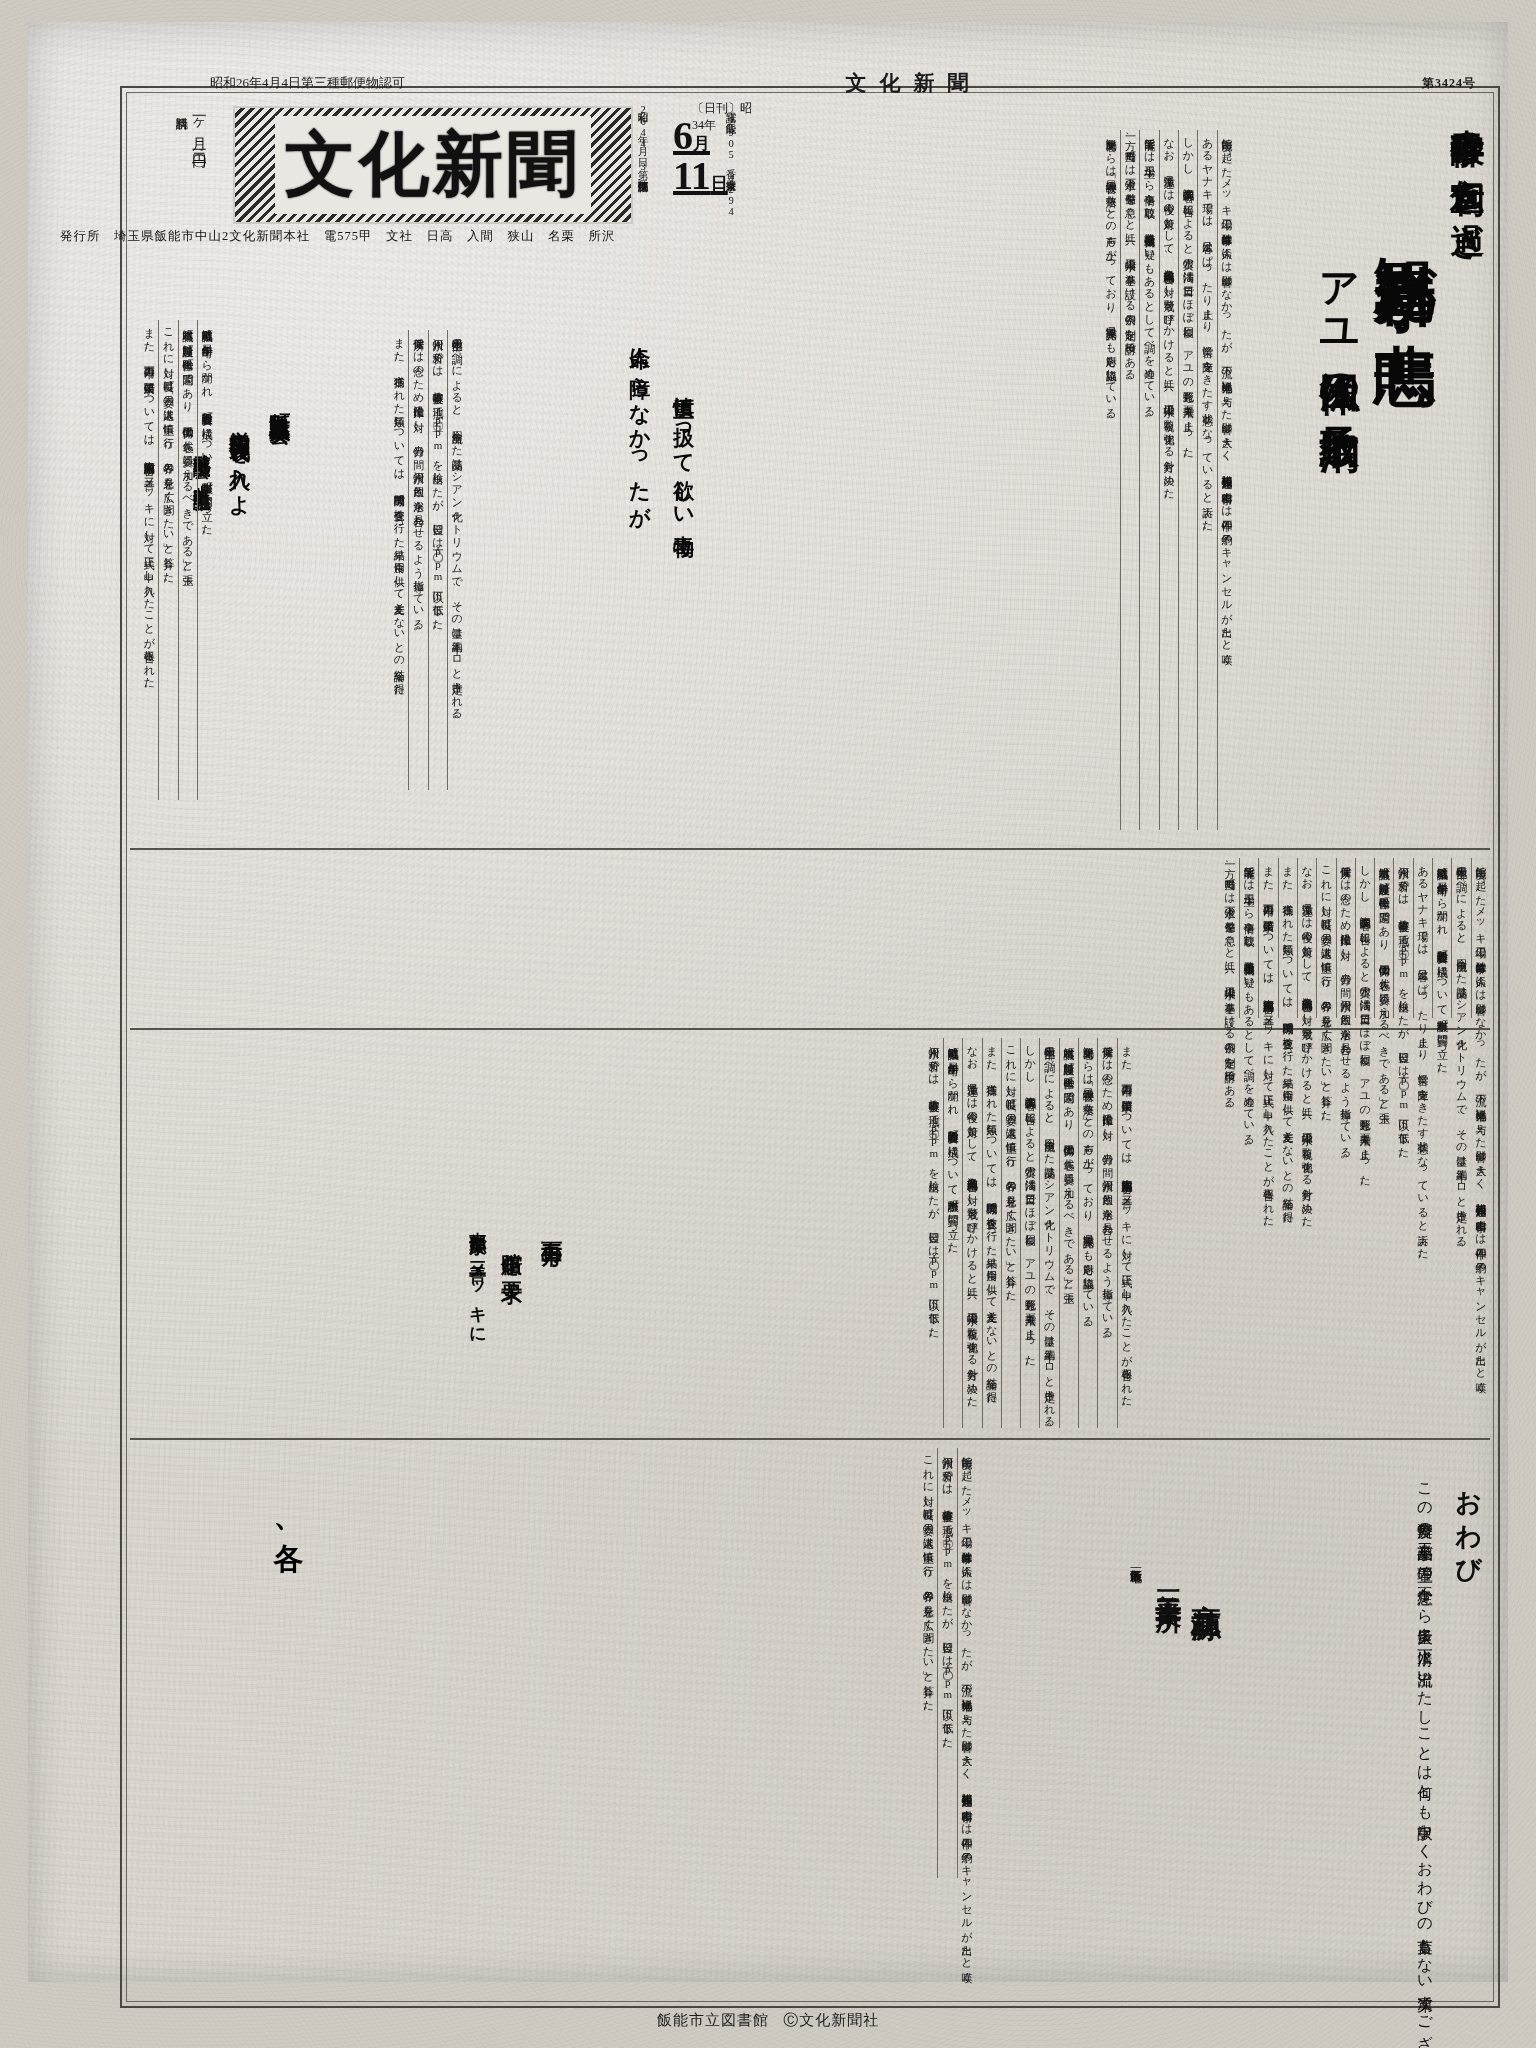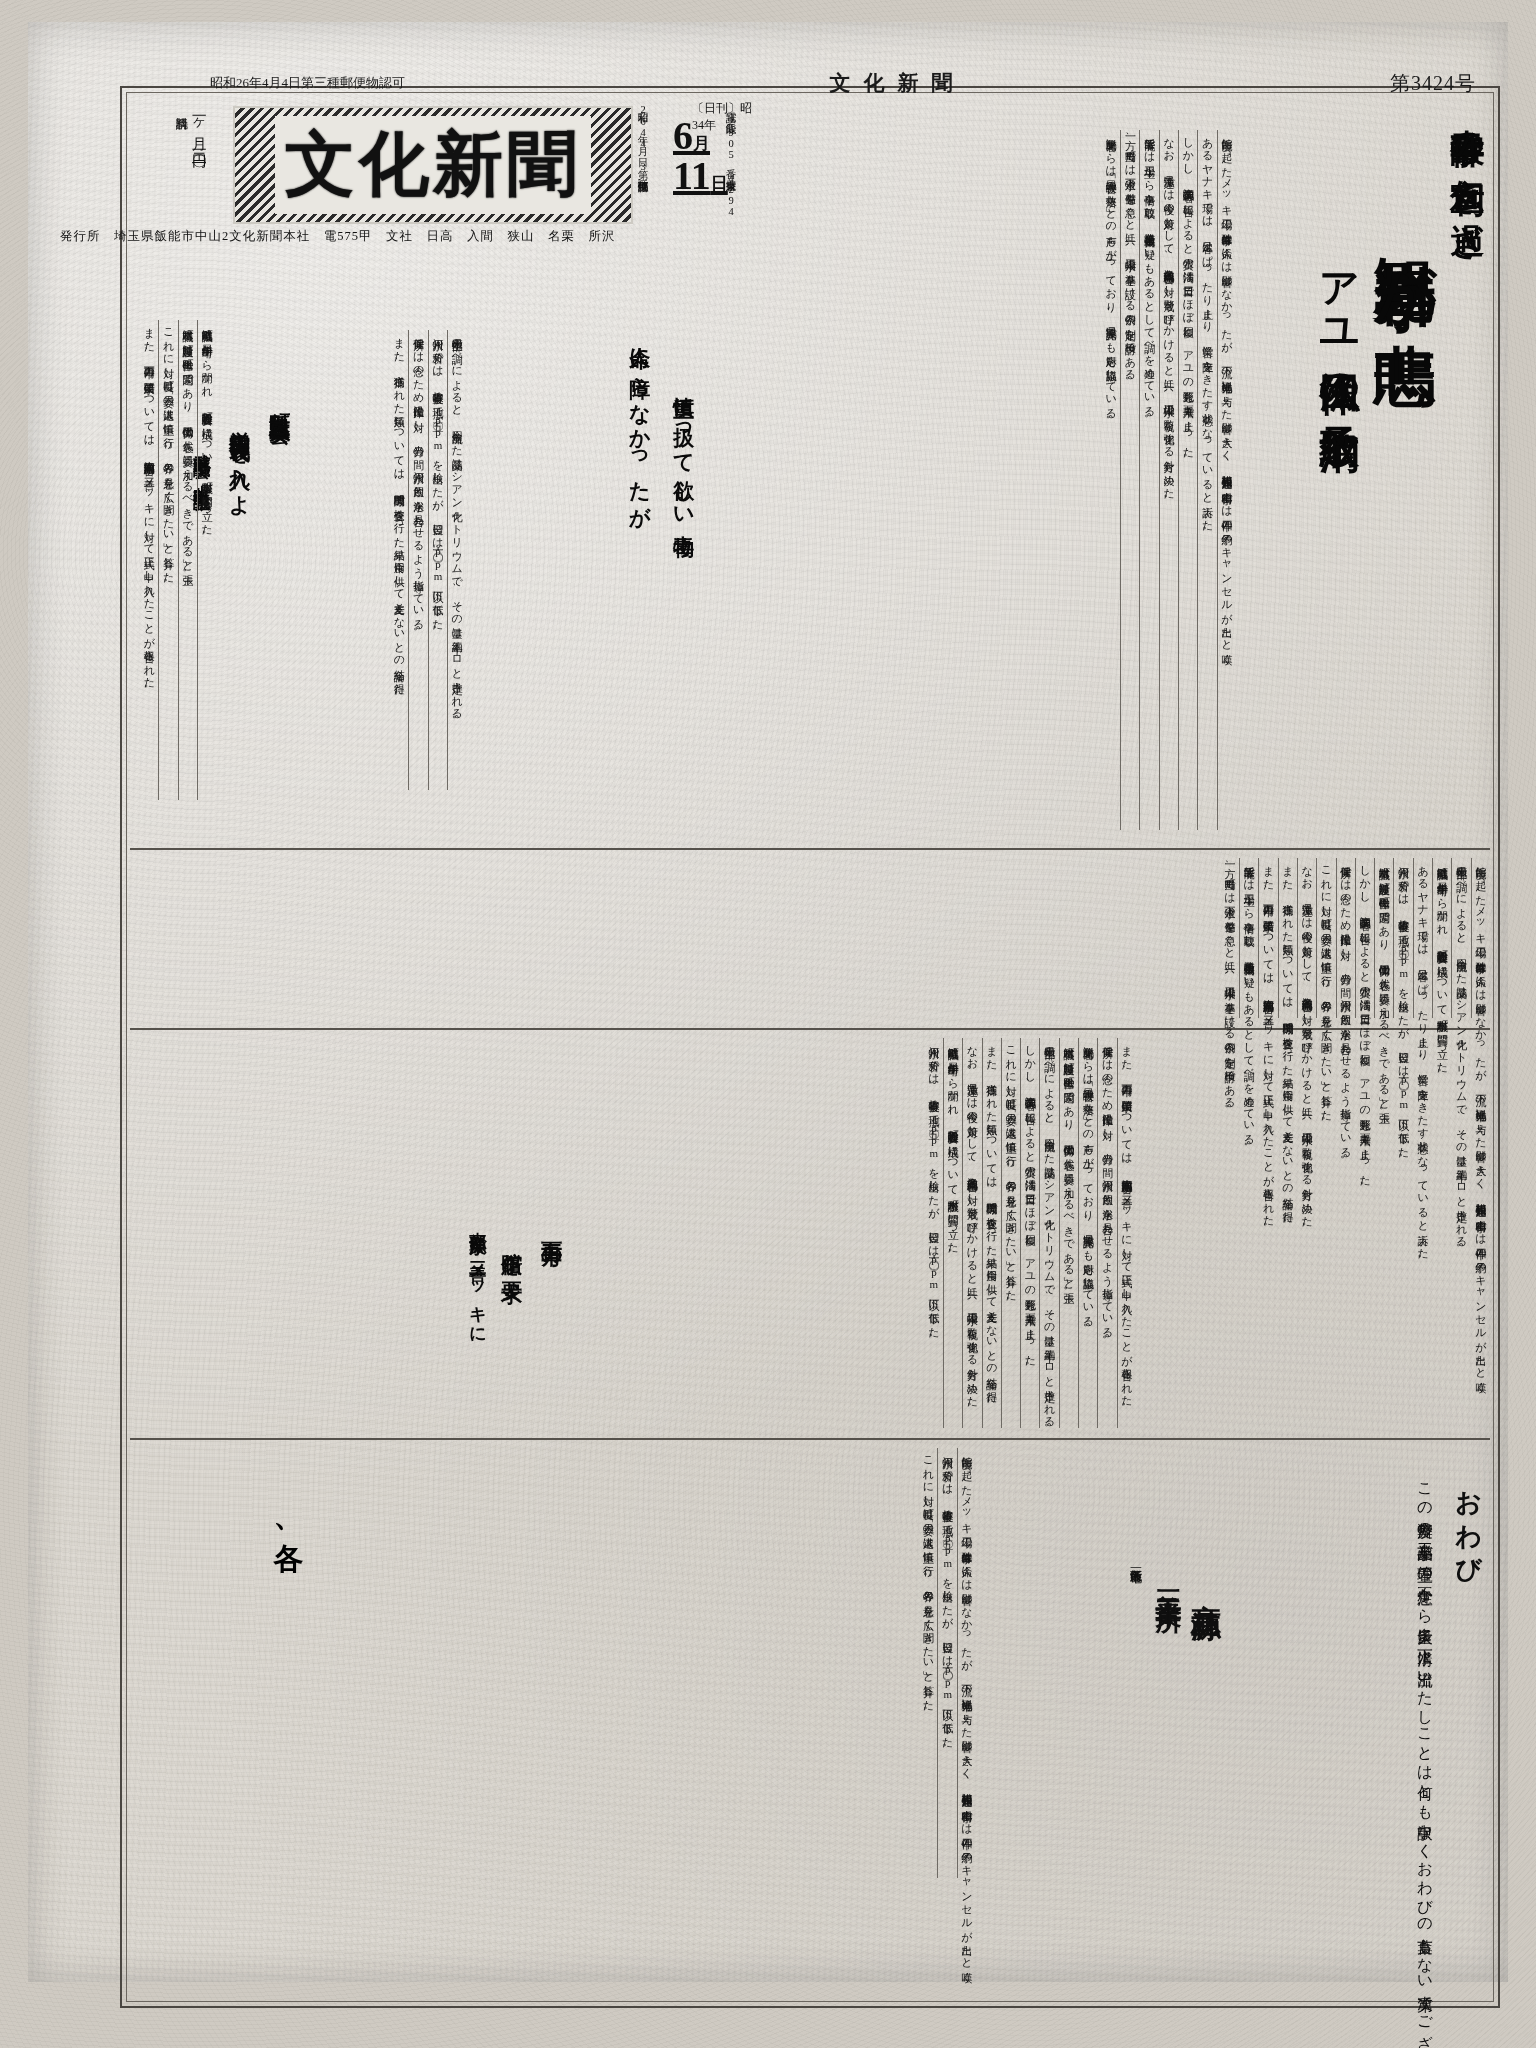--- a/index.html
+++ b/index.html
@@ -57,21 +57,21 @@
     align-items: center;
     justify-content: space-between;
     font-size: 13px;
     color: #1a1a1a;
   }
   #topbar .masthead-small {
     font-size: 21px;
     letter-spacing: 13px;
     font-weight: bold;
   }
-  #topbar .issue { font-size: 20px; font-weight: normal; letter-spacing: 1px;}
+  #topbar .issue { font-size: 12px; font-weight: bold; letter-spacing: 1px;}
 
   
   #mastband {
     position: absolute;
     left: 175px; top: 100px;
     width: 700px; height: 130px;
   }
   #masthead-box {
     position: absolute;
     left: 58px; top: 6px;
@@ -369,13 +369,18 @@
 今後はかゝる公害を及ぼす事件を二度と繰返えさぬ様管理者従業員一体となって充分の注意を拂うと共に工場施設の改善に留意いたしますことをお誓い申上げて御わびの言葉といたします
 事件の爾後処置に取まぎれ御挨拶の遅れましたことも重ねておわび申上げます。</div>
   </div>
 
   <div id="signature">
     <div class="addr vtext" style="position:absolute; right:74px; top:0;">飯能市久下一番地</div>
     <div class="comp vtext" style="position:absolute; right:34px; top:10px;">三善工業所</div>
     <div class="name vtext" style="position:absolute; right:-6px; top:20px;">高林源二</div>
   </div>
 
+  <div id="footer">
+    <span>飯能市立図書館</span>
+    &nbsp;
+    <span>Ⓒ文化新聞社</span>
+  </div>
 </div>
 
 </body></html>

